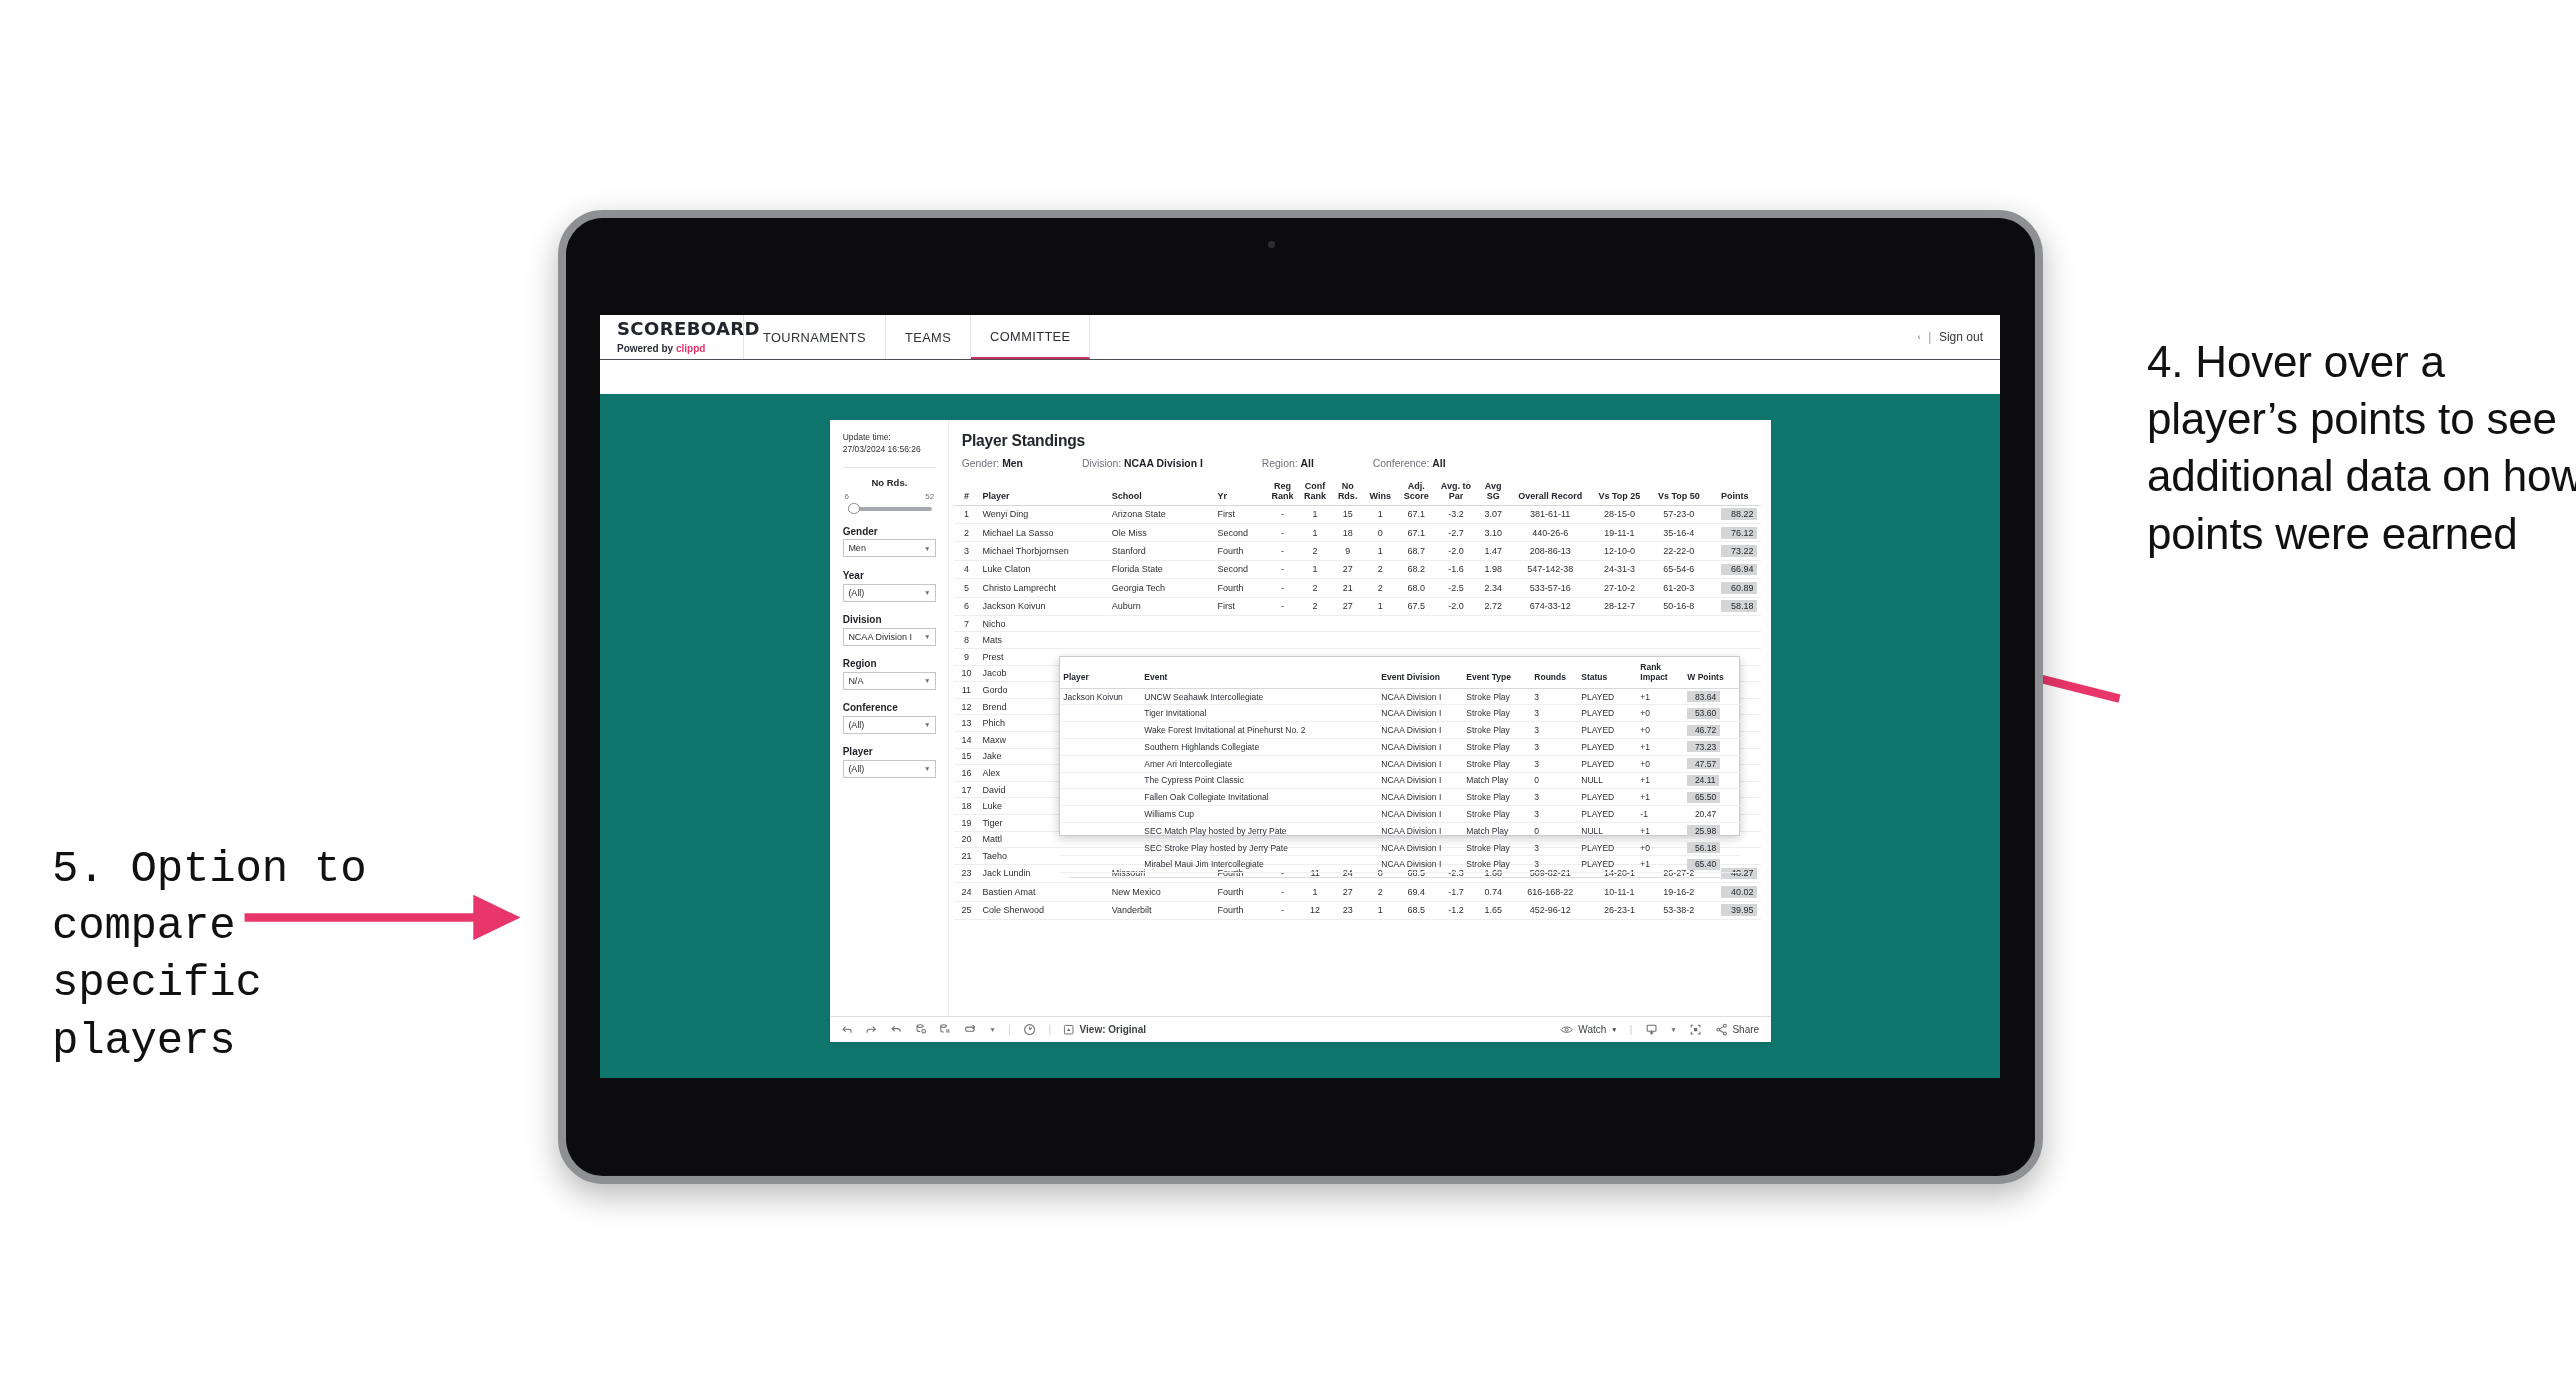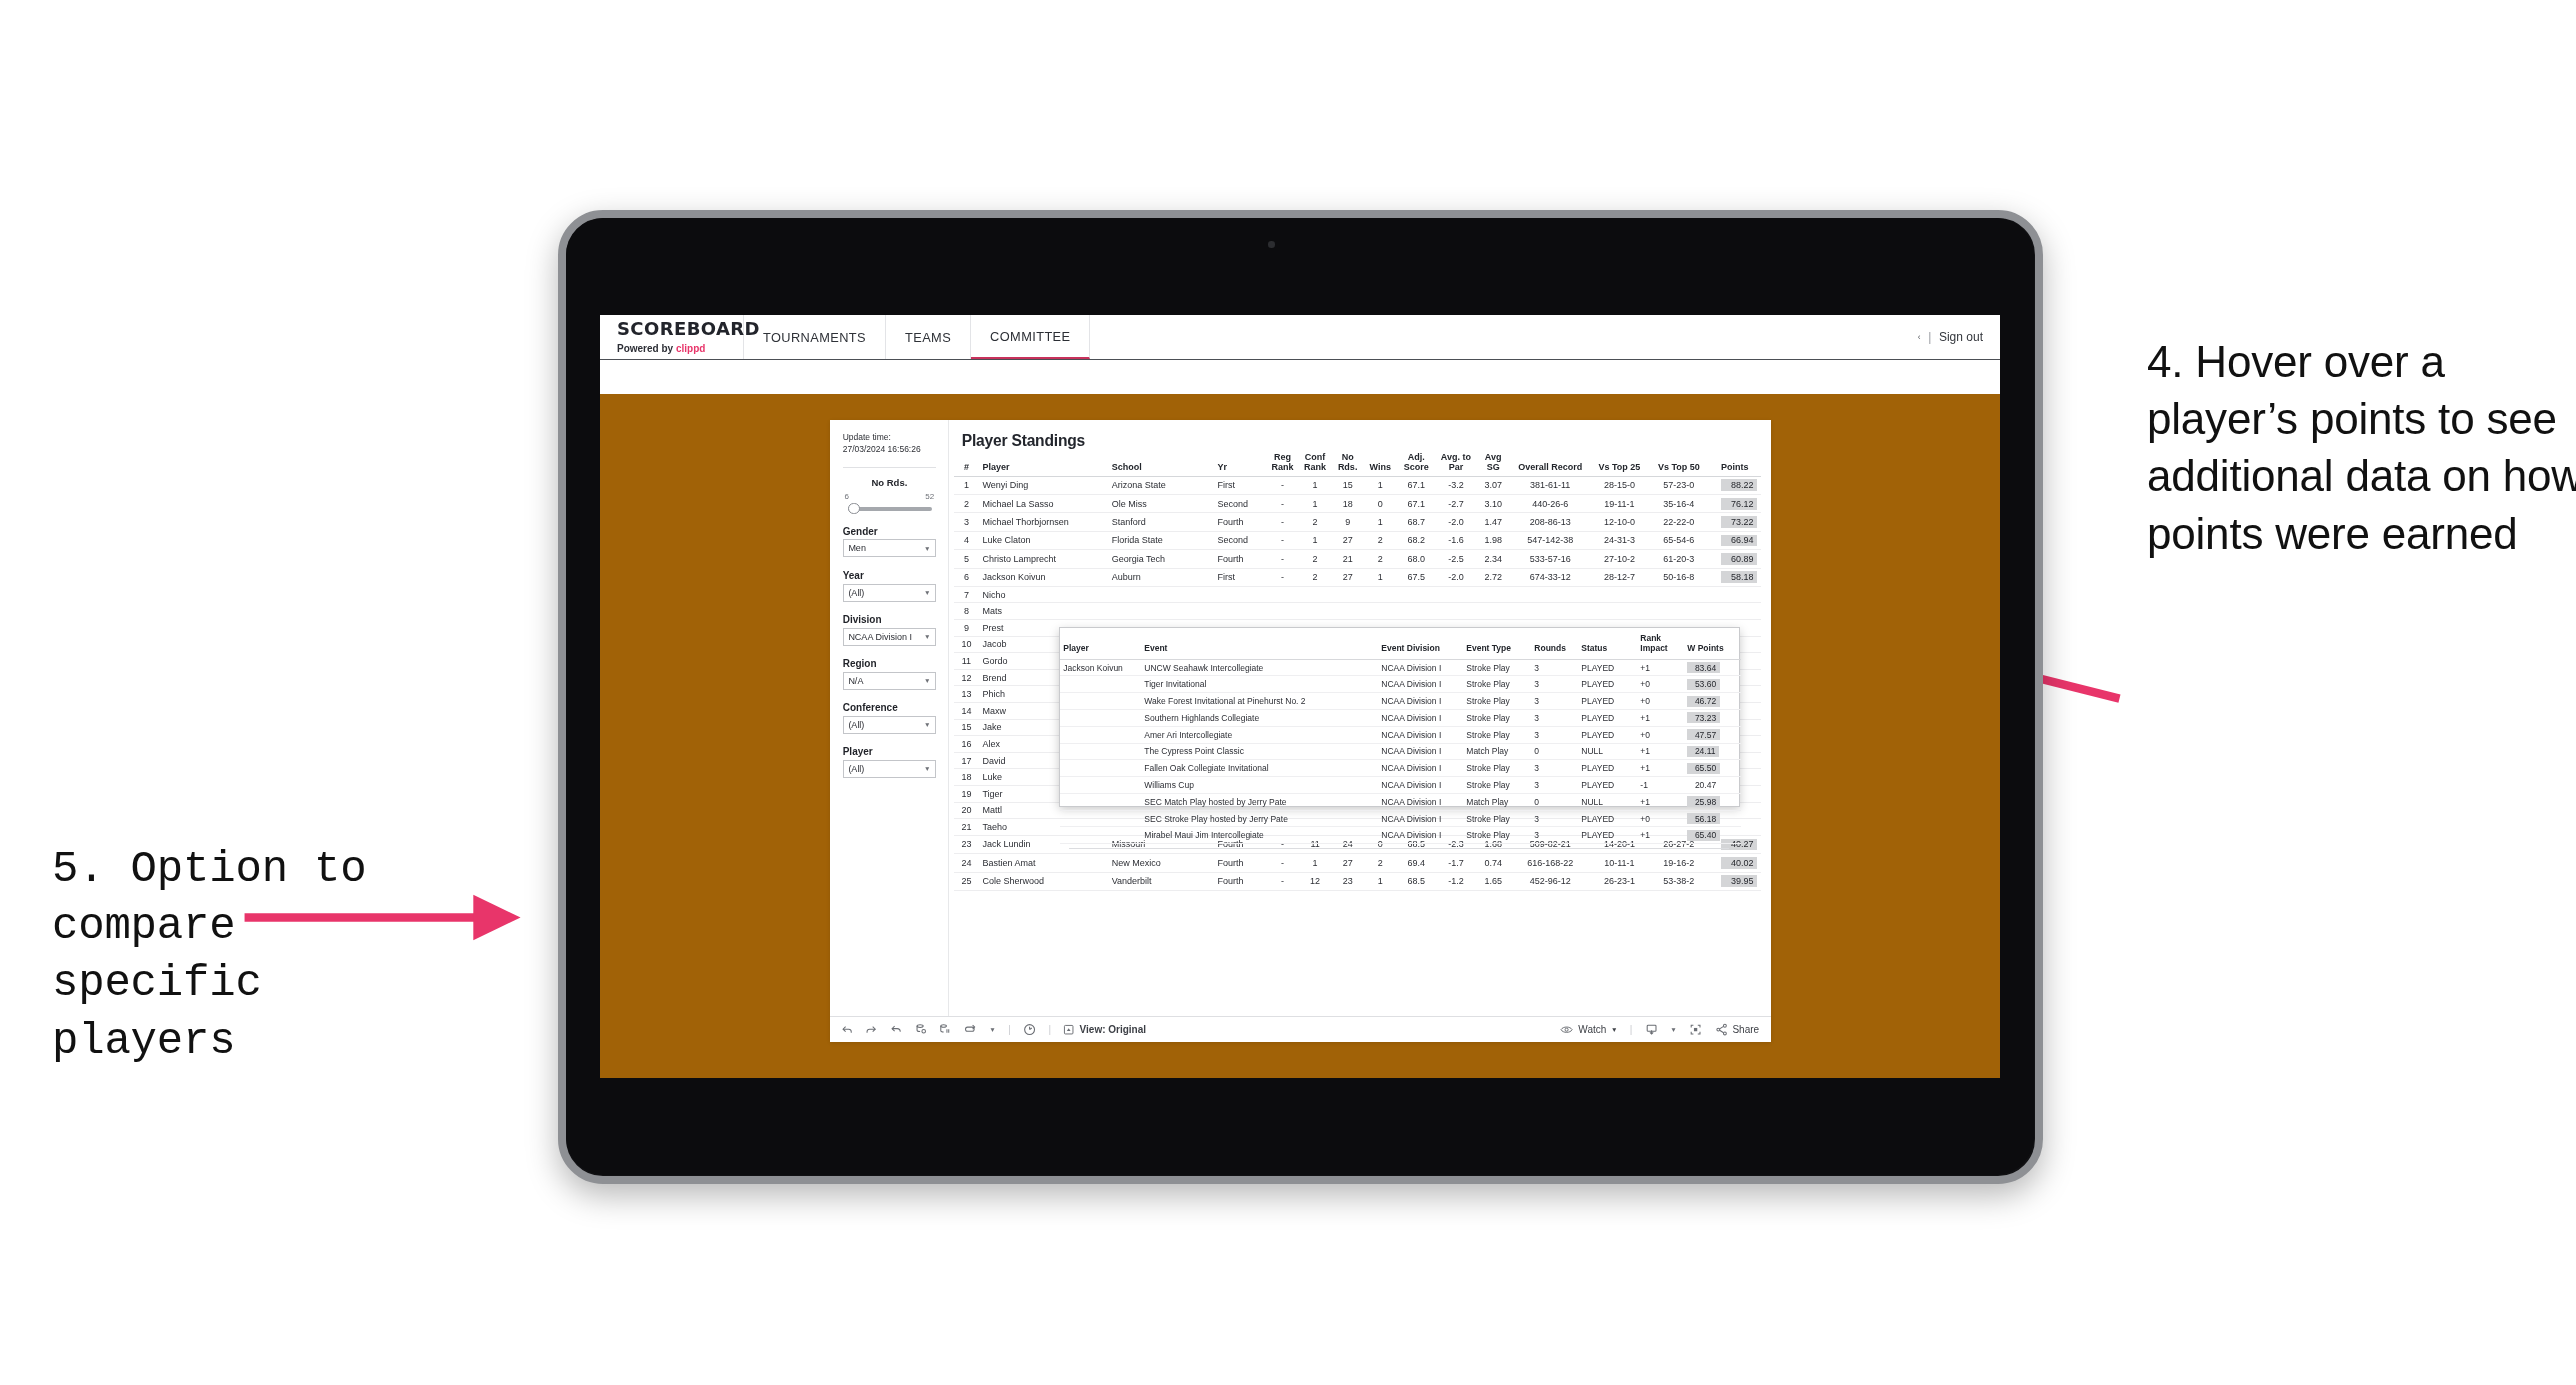--- a/index.html
+++ b/index.html
@@ -105,21 +105,21 @@
   }
   .subnav-item {
     font-size: 12px; color: #3a3d43; letter-spacing: 0.3px;
     white-space: nowrap;
   }
   .subnav-item.active { color: #e8356a; }
 
   
   #canvas {
     position: absolute; left: 0; top: 79px;
-    width: 1400px; height: 685px; background: #a16207;
+    width: 1400px; height: 685px; background: #0f766e;
     display: flex; justify-content: center; padding-top: 25.5px;
   }
   #viz {
     width: 941px; height: 622px; background: #ffffff;
     display: flex; flex-direction: column;
     box-shadow: 0 0.9px 3.8px rgba(0,0,0,0.12);
     position: relative;
   }
   #viz-body { display: flex; flex: 1; min-height: 0; }
 
@@ -347,20 +347,26 @@
                 <div class="filter-select">
                   <span>(All)</span>
                   <span class="caret">▼</span>
                 </div>
               </div>
             </div>
 
             <div id="main">
               <div id="viz-title">Player Standings</div>
 
+              <div id="viz-filters">
+                <div><span>Gender:</span> <b>Men</b></div>
+                <div><span>Division:</span> <b>NCAA Division I</b></div>
+                <div><span>Region:</span> <b>All</b></div>
+                <div><span>Conference:</span> <b>All</b></div>
+              </div>
 
               <div id="table-wrap">
                 <table class="main">
                   <colgroup>
                     <col style="width:21px">
                       <col style="width:111px">
                       <col style="width:91px">
                       <col style="width:45px">
                     <col style="width:28px">
                       <col style="width:28px">

